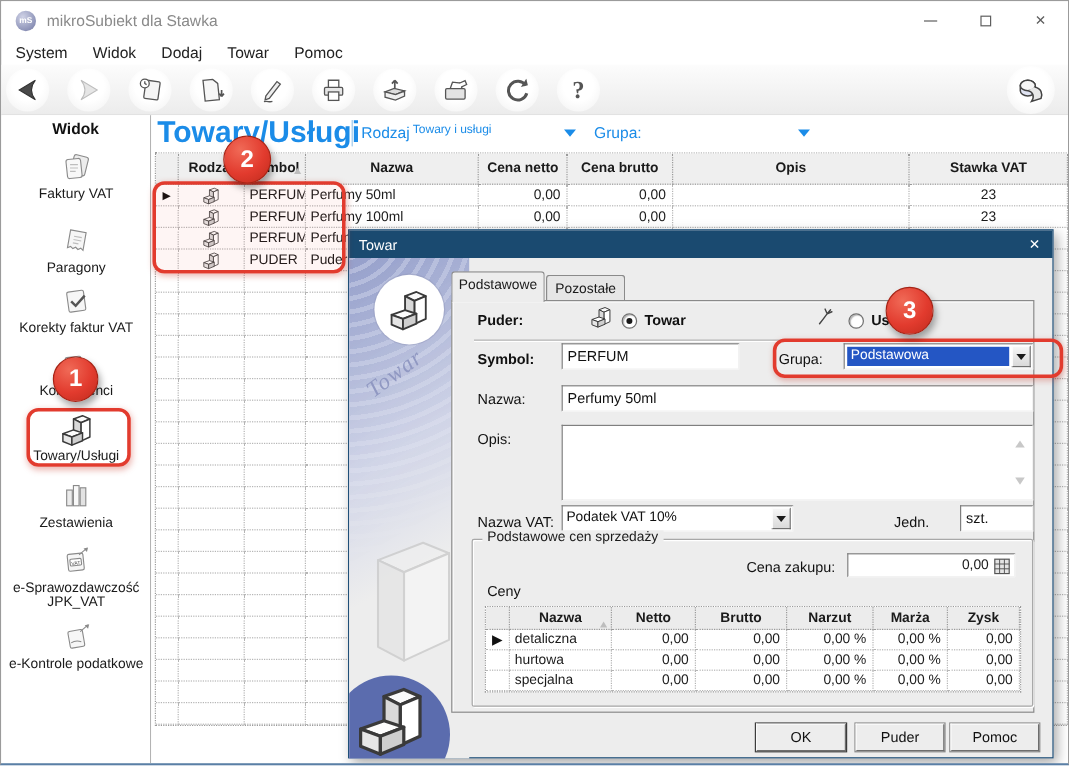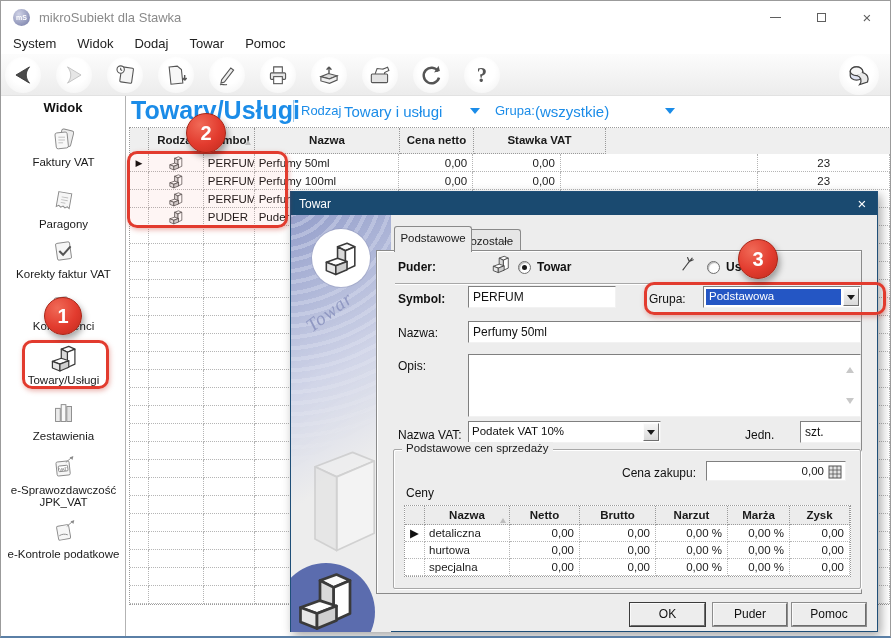--- a/index.html
+++ b/index.html
@@ -31,21 +31,21 @@
   #sidebar-header{position:absolute;top:4px;left:0;width:100%;text-align:center;font-size:13px;font-weight:bold;color:#111;}
   .side-item{position:absolute;left:0;width:125px;text-align:center;cursor:default;}
   .side-ico{display:block;margin:0 auto;width:32px;height:30px;}
   .side-ico svg{width:32px;height:30px;}
   .side-label{display:block;font-size:11.5px;line-height:12px;color:#1a1a1a;margin-top:1px;}
   
   #main{position:absolute;left:125px;top:95px;width:766px;height:540px;background:#fff;}
   #main-title{position:absolute;left:5px;top:0px;font-size:25px;font-weight:bold;color:var(--accent);letter-spacing:0px;}
   #title-divider{position:absolute;left:167px;top:4px;height:22px;width:1px;background:#9fc9ea;}
   .filter-label{position:absolute;top:7px;font-size:13px;color:var(--accent);}
-  .filter-select{position:absolute;top:7px;font-size:15px;color:var(--accent);border-bottom:1px solid var(--accent);padding-bottom:14px;}
+  .filter-select{position:absolute;top:7px;font-size:10px;color:var(--accent);border-bottom:1px solid var(--accent);padding-bottom:14px;}
   .blue-caret{position:absolute;top:12px;width:0;height:0;border:5px solid transparent;border-top:6px solid var(--accent);}
   
   #main-table{position:absolute;left:3px;top:31px;width:762px;border:1px dotted #9a9a9a;background:#fff;}
   .tr{display:flex;height:18px;}
   .tr-head{display:flex;height:26px;background:#efefef;}
   .th{border-right:1px dotted #9a9a9a;border-bottom:1px dotted #9a9a9a;font-size:11.5px;font-weight:bold;
       display:flex;align-items:center;justify-content:center;text-align:center;line-height:11px;position:relative;}
   .td{border-right:1px dotted #b5b5b5;border-bottom:1px dotted #b5b5b5;font-size:11.5px;display:flex;align-items:center;overflow:hidden;white-space:nowrap;}
   .td.left{padding-left:4px;}
   .td.right{justify-content:flex-end;padding-right:5px;}
@@ -70,21 +70,21 @@
     box-shadow:0 0 0 1px rgba(150,155,190,.5);display:flex;align-items:center;justify-content:center;}
   #strip-circle svg{width:38px;height:38px;}
   #strip-watermark{position:absolute;left:12px;top:86px;font-family:"Liberation Serif",serif;font-style:italic;
     font-size:19px;color:#9098c2;transform:rotate(-37deg);letter-spacing:1px;}
   #strip-ghostbox{position:absolute;left:2px;top:220px;width:96px;height:130px;opacity:.7;}
   #strip-bluecircle{position:absolute;left:-14px;top:348px;width:98px;height:98px;border-radius:50%;background:#5b6cae;}
   #strip-bigbox{position:absolute;left:2px;top:352px;width:66px;height:66px;}
   
   .tab{position:absolute;background:#ededed;border:1px solid #8a8a8a;border-bottom:none;border-radius:3px 3px 0 0;
     font-size:11.5px;text-align:center;padding-top:5px;}
-  #tab-podstawowe{left:103px;top:34px;width:78px;height:26px;z-index:3;}
+  #tab-podstawowe{left:85px;top:34px;width:78px;height:26px;z-index:3;}
   #tab-pozostale{left:164px;top:37px;width:66px;height:21px;z-index:1;background:#e6e6e6;}
   #dlg-panel{position:absolute;left:85px;top:58px;width:486px;height:344px;border:1px solid #8a8a8a;
     box-shadow:inset 1px 1px 0 #fff;background:#ededed;z-index:2;}
   .dlabel{position:absolute;font-size:12px;color:#111;}
   .bold{font-weight:bold;}
   .sunken{position:absolute;background:#fff;border:1px solid;border-color:#7f7f7f #f2f2f2 #f2f2f2 #7f7f7f;font-size:12px;}
   input.sunken{padding:2px 4px;font-family:"Liberation Sans",sans-serif;color:#111;outline:none;}
   .etched{position:absolute;height:2px;border-top:1px solid #a8a8a8;border-bottom:1px solid #fff;}
   .radio{position:absolute;width:13px;height:13px;border-radius:50%;background:#fff;border:1px solid #6f6f6f;
     box-shadow:inset 1px 1px 1px rgba(0,0,0,.3);}
@@ -301,29 +301,30 @@
       </div>
   </div>
 
   <div id="main">
     <div id="main-title">Towary/Usługi</div>
     <div id="title-divider"></div>
     <div class="filter-label" style="left:175px">Rodzaj</div>
     <div class="filter-select" style="left:218px;width:138px">Towary i usługi</div>
     <span class="blue-caret" style="left:344px"></span>
     <div class="filter-label" style="left:369px">Grupa:</div>
-    <div class="filter-select" style="left:409px;width:142px">(wszystkie)</div>
     <span class="blue-caret" style="left:539px"></span>
     <div id="main-table">
       <div class="tr-head" id="main-thead">
           <div class="th" style="width: 19px;"></div>
           <div class="th" style="width: 55px;">Rodzaj</div>
           <div class="th" style="width: 51px;">Symbol<span class="sortmark"></span></div>
           <div class="th" style="width: 145px;">Nazwa</div>
           <div class="th" style="width: 74px;">Cena netto</div>
+          <div class="th" style="width: 88px;">Cena brutto</div>
+          <div class="th" style="width: 198px;">Opis</div>
           <div class="th" style="width: 132px;">Stawka VAT</div>
         </div>
       <div id="main-tbody">
           <div class="tr">
             <div class="td sel" style="width: 19px;">▶</div>
             <div class="td rodzaj" style="width: 55px;">
               <svg class="box-ico" viewBox="0 0 22 22">
                 <use href="#box3d"></use>
               </svg>
             </div>

